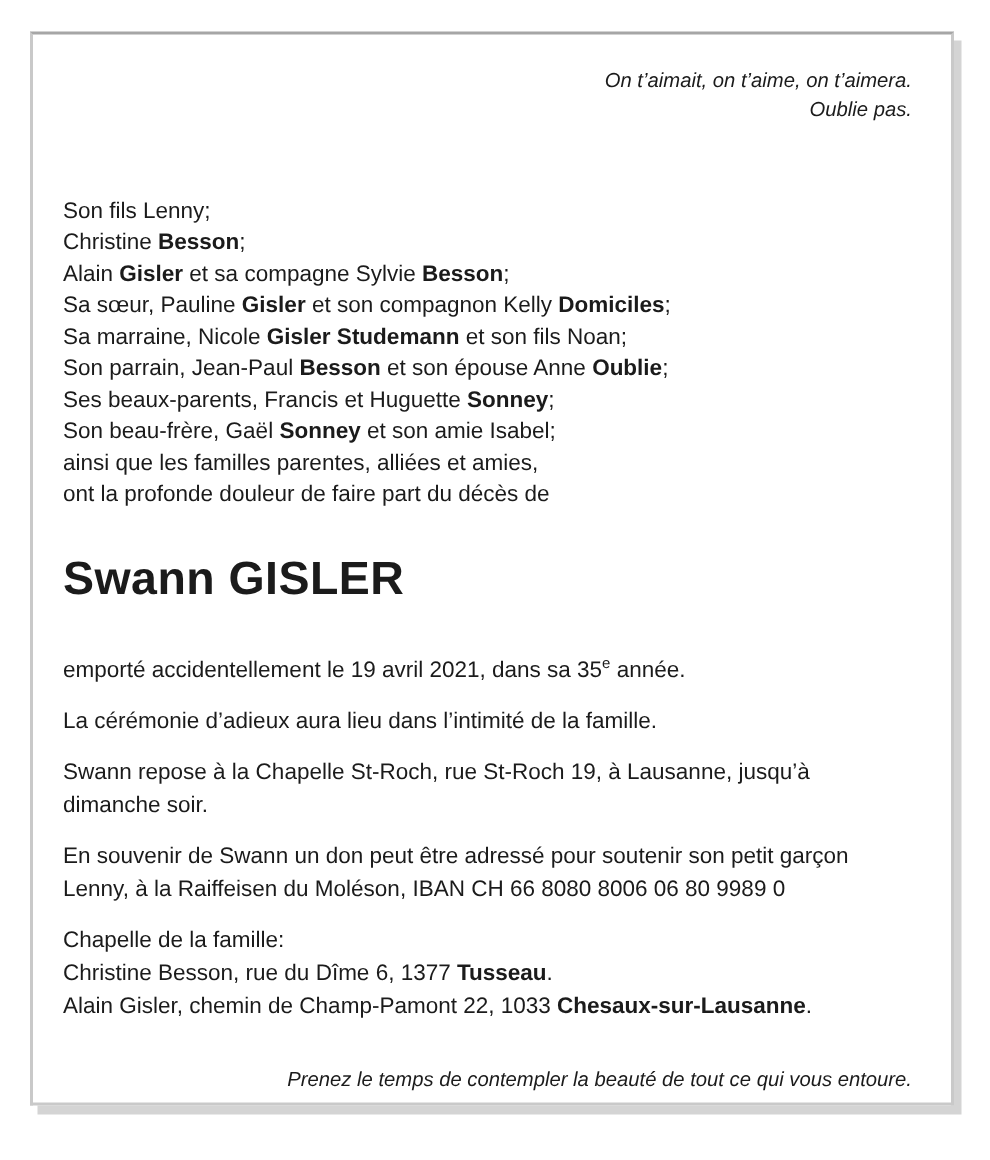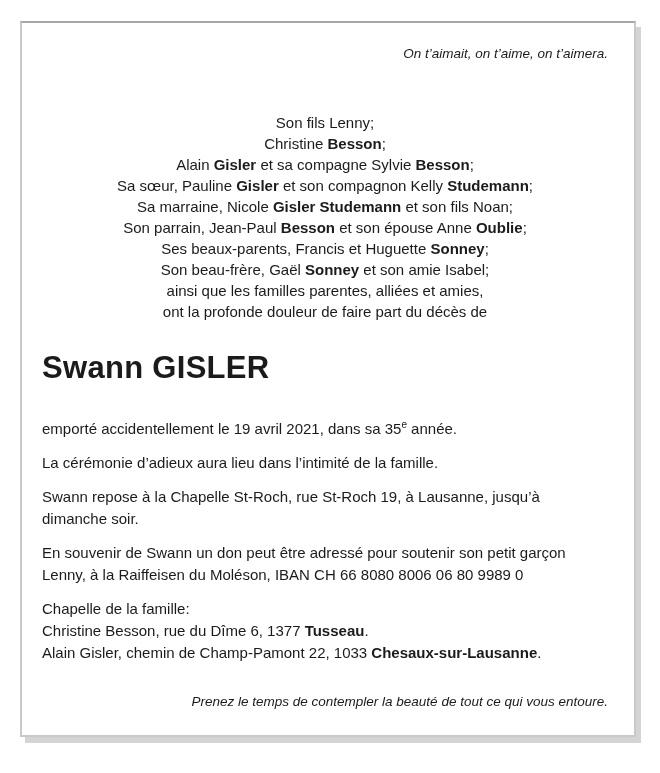--- a/index.html
+++ b/index.html
@@ -37,21 +37,20 @@
     margin-top: 22px;
     text-align: right;
     font-style: italic;
     font-size: 13.5px;
     line-height: 18.5px;
   }
   .family-list {
     margin-top: 48px;
     font-size: 15px;
     line-height: 21px;
-    text-align: center;
   }
   .family-line { white-space: nowrap; }
   .deceased-name {
     margin-top: 28px;
     text-align: left;
     font-size: 31px;
     font-weight: bold;
     letter-spacing: 0.3px;
     line-height: 36px;
   }
@@ -76,27 +75,28 @@
   }
 </style>
 </head>
 <body>
 
 <div class="canvas">
   <div class="page">
 
     <div class="quote-top">
       <div>On t’aimait, on t’aime, on t’aimera.</div>
+      <div>Oublie pas.</div>
     </div>
 
     <div class="family-list">
       <div class="family-line">Son fils Lenny;</div>
       <div class="family-line">Christine <b>Besson</b>;</div>
       <div class="family-line">Alain <b>Gisler</b> et sa compagne Sylvie <b>Besson</b>;</div>
-      <div class="family-line">Sa sœur, Pauline <b>Gisler</b> et son compagnon Kelly <b>Studemann</b>;</div>
+      <div class="family-line">Sa sœur, Pauline <b>Gisler</b> et son compagnon Kelly <b>Domiciles</b>;</div>
       <div class="family-line">Sa marraine, Nicole <b>Gisler Studemann</b> et son fils Noan;</div>
       <div class="family-line">Son parrain, Jean-Paul <b>Besson</b> et son épouse Anne <b>Oublie</b>;</div>
       <div class="family-line">Ses beaux-parents, Francis et Huguette <b>Sonney</b>;</div>
       <div class="family-line">Son beau-frère, Gaël <b>Sonney</b> et son amie Isabel;</div>
       <div class="family-line">ainsi que les familles parentes, alliées et amies,</div>
       <div class="family-line">ont la profonde douleur de faire part du décès de</div>
     </div>
 
     <div class="deceased-name">Swann GISLER</div>
 

